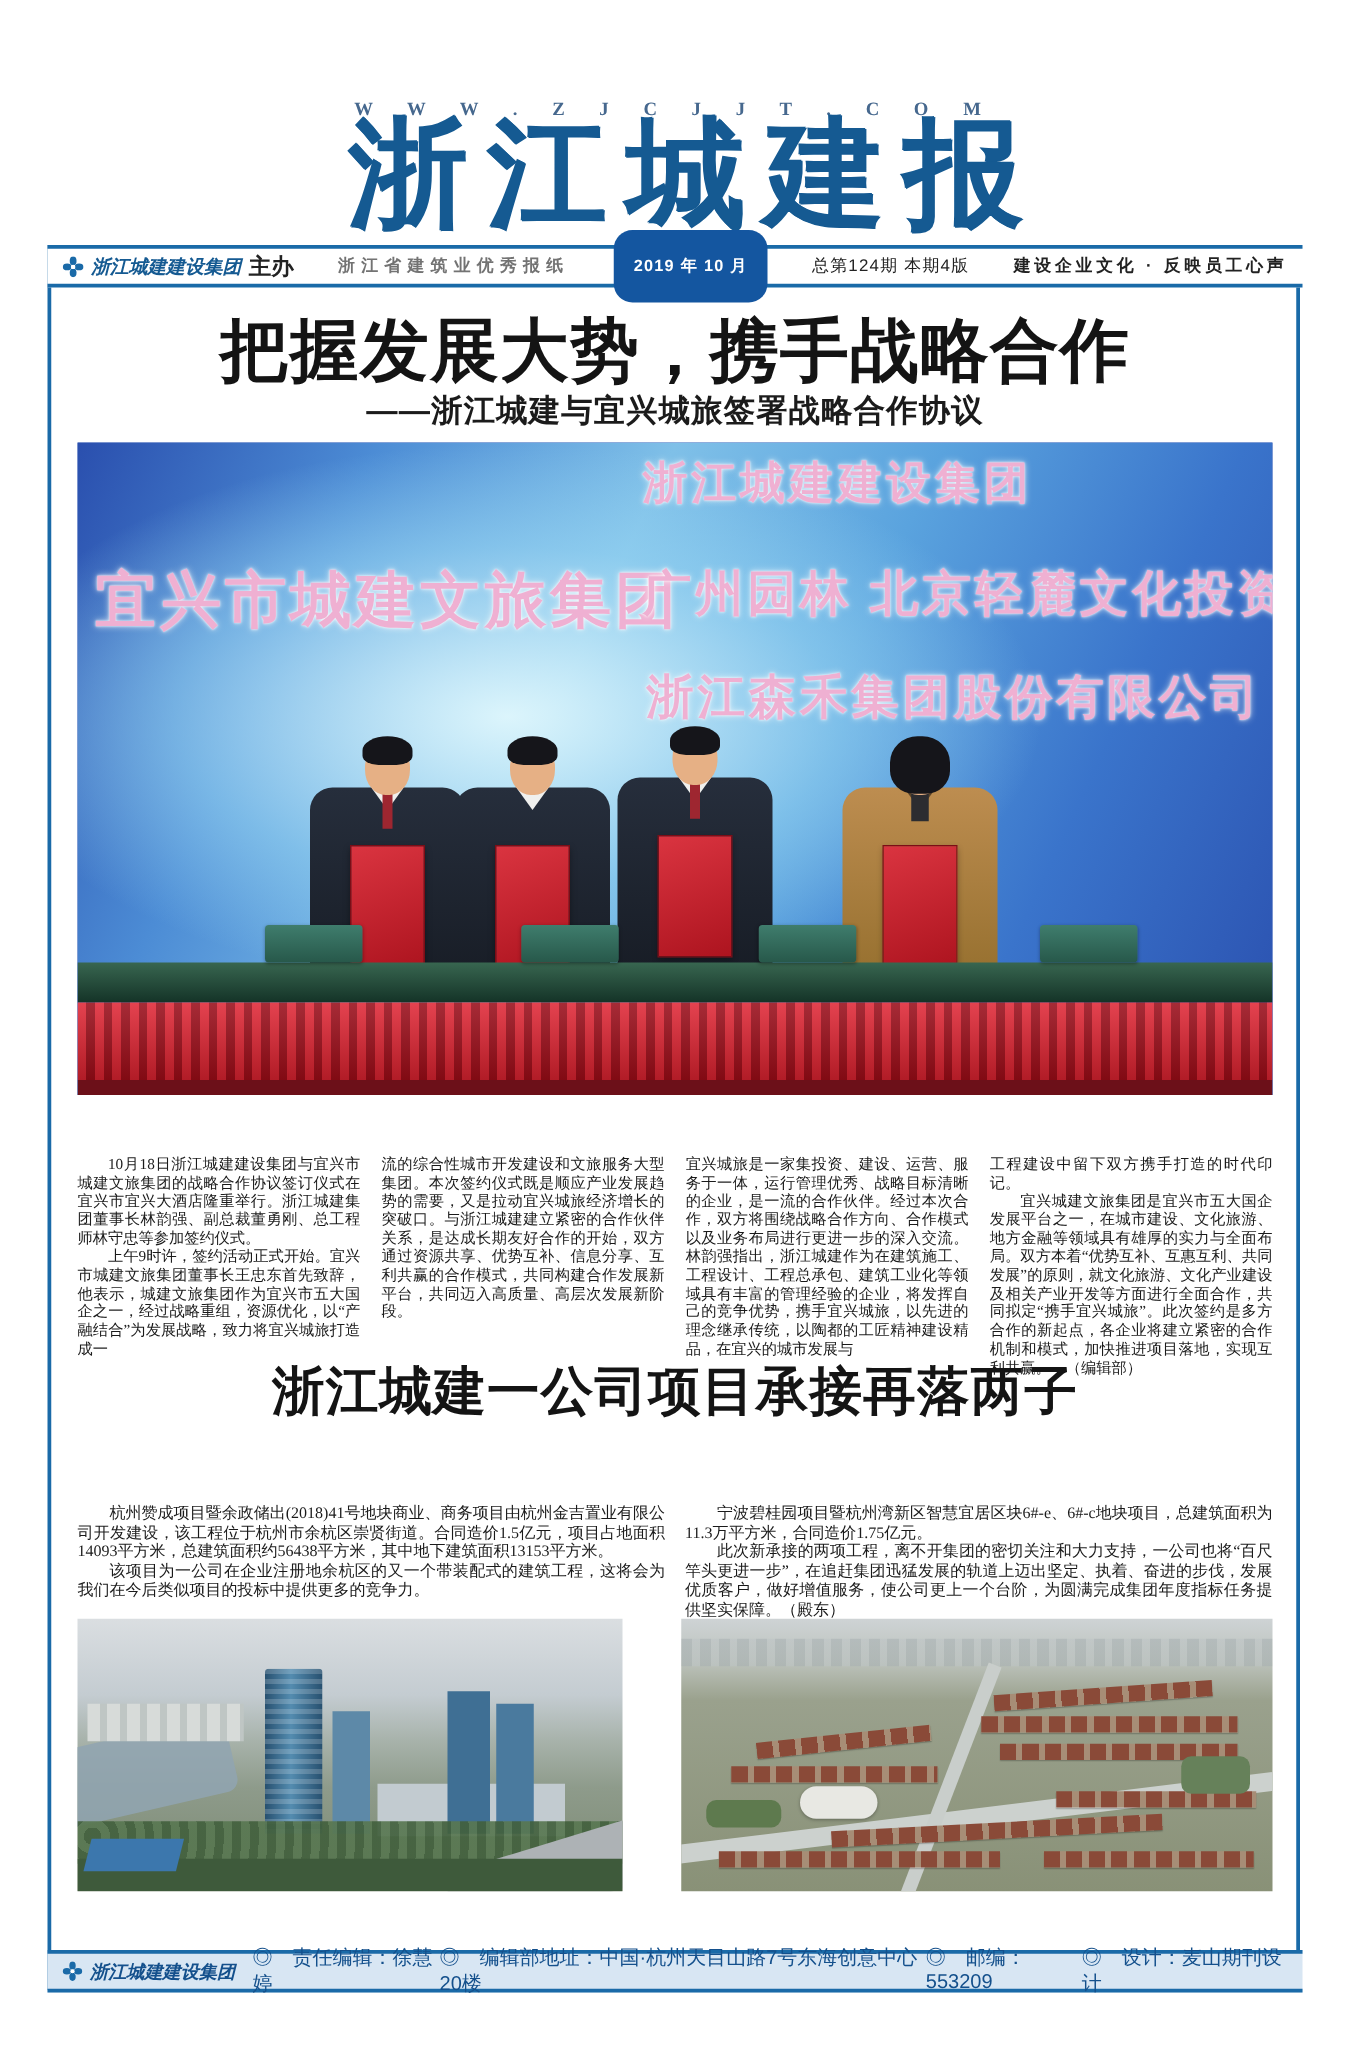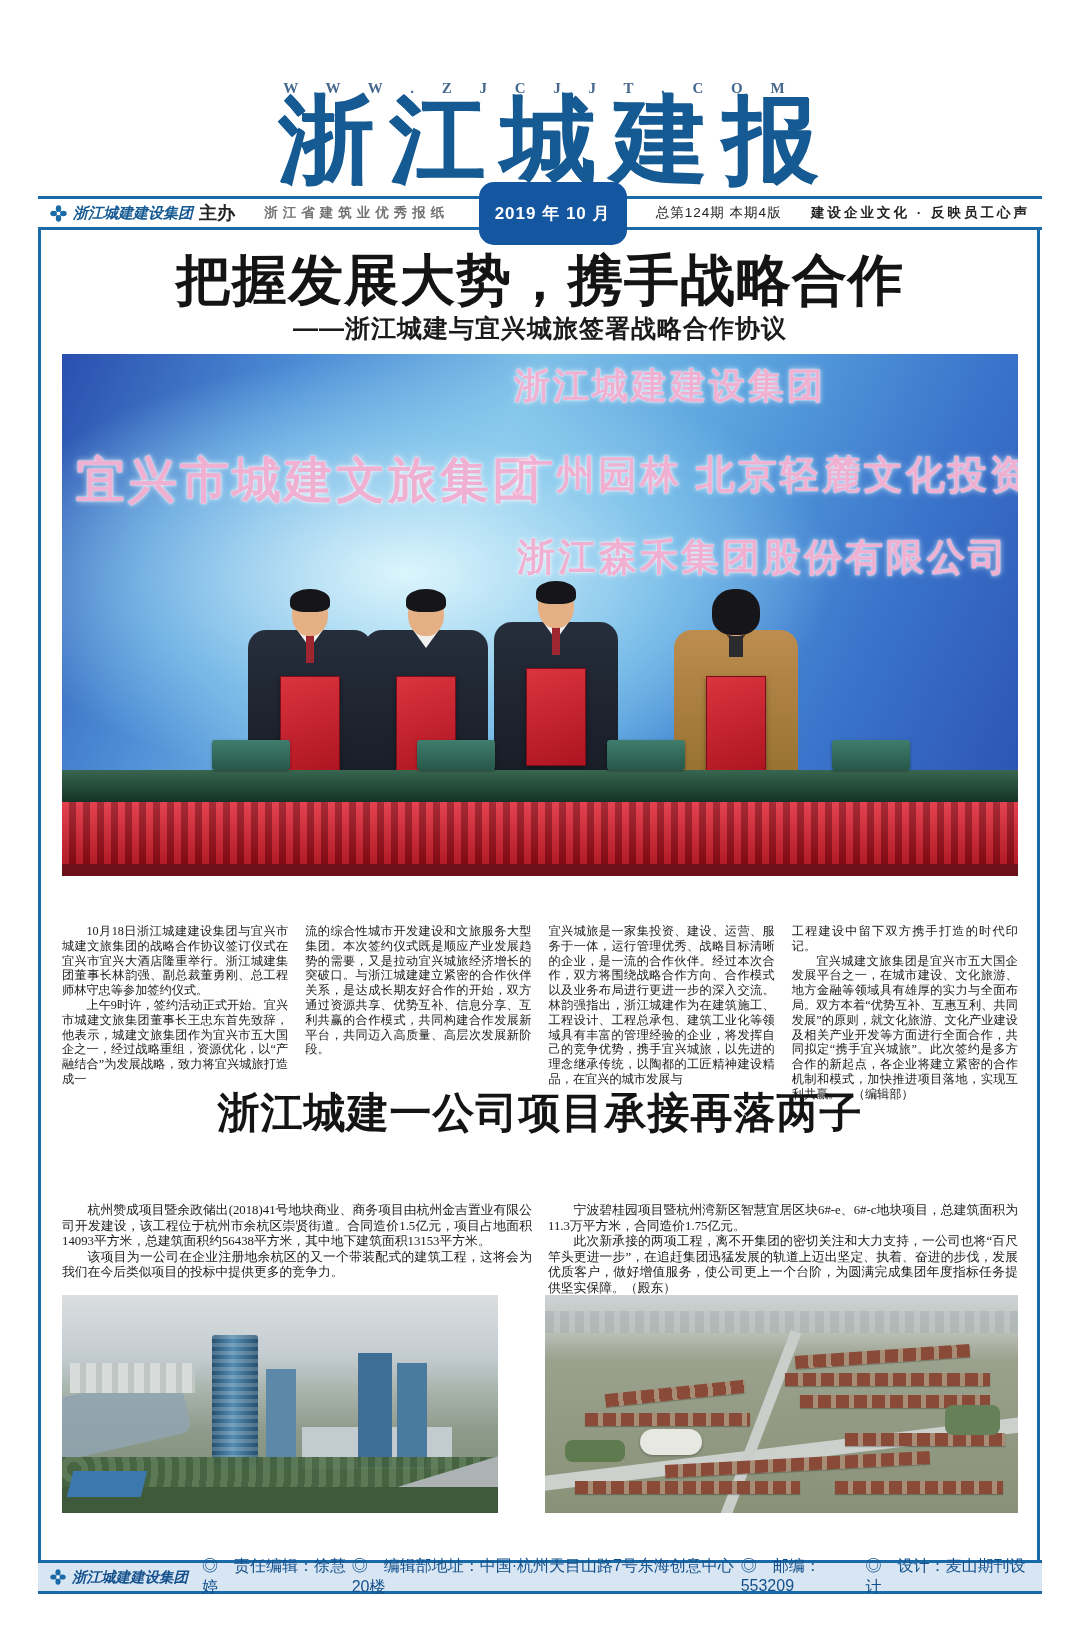--- a/index.html
+++ b/index.html
@@ -21,21 +21,21 @@
   
   .header-bar{position:absolute;top:196px;left:38px;width:1004px;height:34px;box-sizing:border-box;
     border-top:3px solid #1a6aa8;border-bottom:3px solid #1a6aa8;
     display:flex;align-items:center;justify-content:space-between;padding:0 12px;background:#fff;}
   .pub{display:flex;align-items:center;gap:6px;}
   .pub-name{font-family:"DejaVu Serif",serif;font-style:italic;font-weight:bold;
     font-size:15px;color:#155a92;}
   .pub-role{font-size:18px;font-weight:bold;color:#222;}
   .award{font-size:13.5px;font-weight:bold;letter-spacing:5px;color:#737373;}
   .badge{background:#1456a0;color:#fff;border-radius:15px;padding:20px 16px;
-    font-size:17px;font-weight:bold;letter-spacing:1px;}
+    font-size:13px;font-weight:bold;letter-spacing:1px;}
   .issue{font-size:13.5px;font-weight:normal;color:#222;letter-spacing:1px;}
   .slogan{font-size:13.5px;font-weight:bold;letter-spacing:3px;color:#222;}
 
   
   .headline1{position:absolute;top:244px;left:0;width:100%;text-align:center;
     font-size:55px;font-weight:900;color:#141414;letter-spacing:1px;}
   .subheadline{position:absolute;top:312px;left:0;width:100%;text-align:center;
     font-size:25px;font-weight:bold;color:#1b1b1b;letter-spacing:1px;}
   .headline2{position:absolute;top:1085px;left:0;width:100%;text-align:center;
     font-size:42px;font-weight:900;color:#141414;letter-spacing:1px;}

